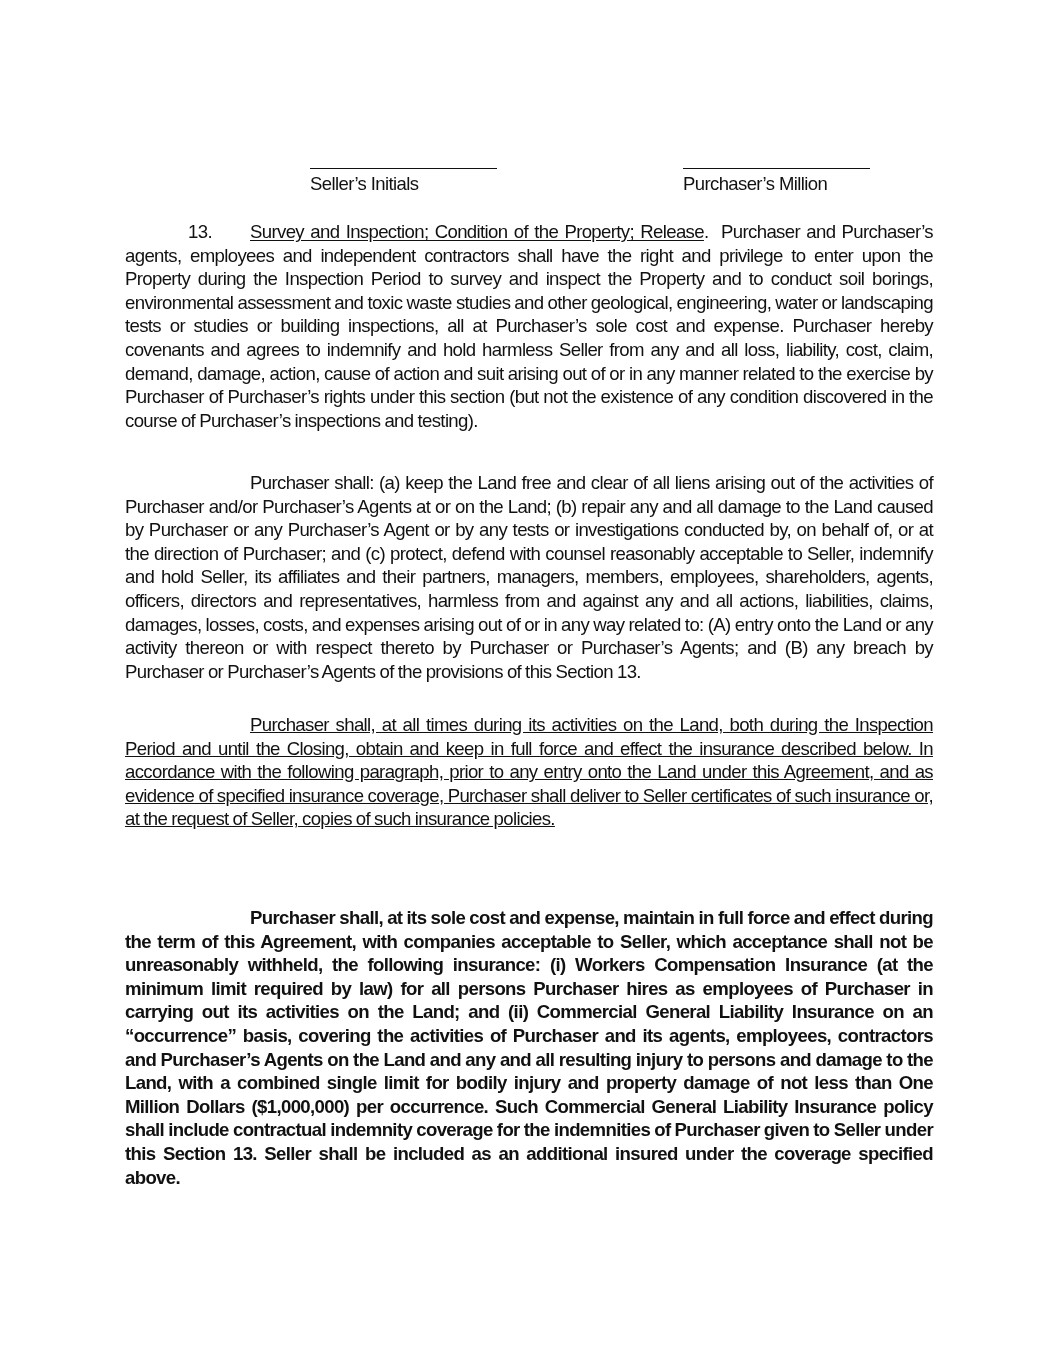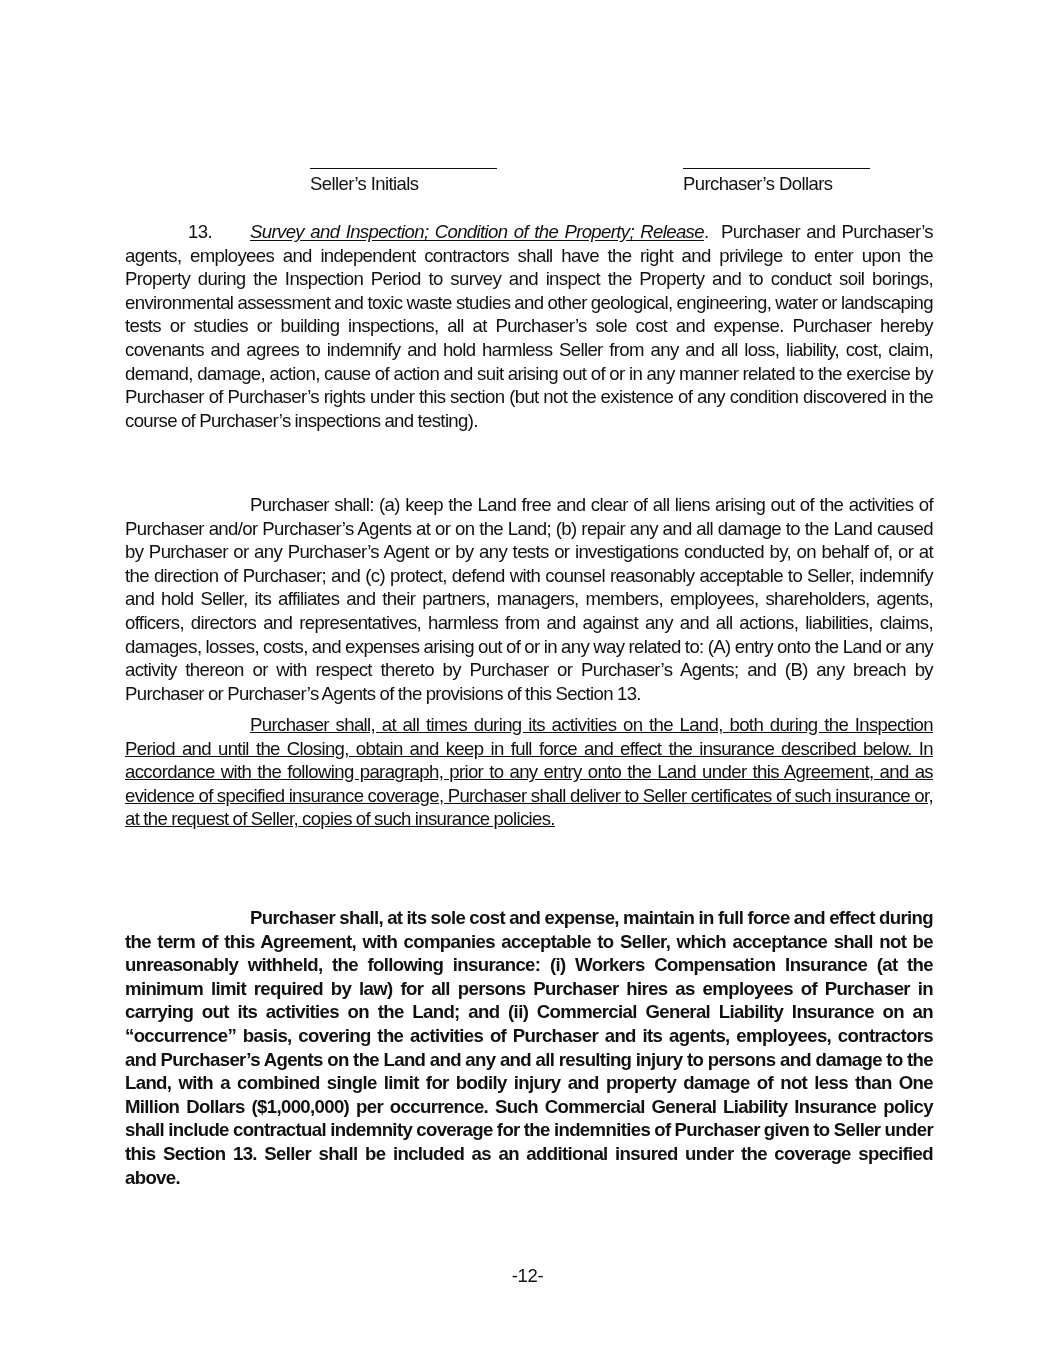--- a/index.html
+++ b/index.html
@@ -46,33 +46,32 @@
       font-size: 18.6px;
       line-height: 23.6px;
       letter-spacing: -0.65px;
       word-spacing: -0.5px;
       text-align: justify;
     }
     .para {
       margin: 0;
     }
     .p1 { top: 220px; }
-    .p2 { top: 493px; }
+    .p2 { top: 471px; }
     .p3 { top: 713px; text-decoration: underline; }
     .p4 { top: 906px; font-weight: bold; }
 
     .indent-num {
       display: inline-block;
       width: 62px;
       padding-left: 63px;
     }
     .section-title {
       text-decoration: underline;
       text-underline-offset: 2px;
-      font-style: italic;
     }
     .indent-deep {
       display: inline-block;
       width: 125px;
     }
     .page-number {
       position: absolute;
       top: 1265px;
       left: 0;
       width: 1055px;
@@ -86,34 +85,33 @@
 
 <div class="page">
 
   <div class="initials seller">
     <div class="line"></div>
     <span>Seller’s Initials</span>
   </div>
 
   <div class="initials purchaser">
     <div class="line"></div>
-    <span>Purchaser’s Dollars</span>
+    <span>Purchaser’s Million</span>
   </div>
 
   <div class="body-text p1">
     <p class="para"><span class="indent-num">13.</span><span class="section-title">Survey and Inspection; Condition of the Property; Release</span><span>.</span>&nbsp;&nbsp;<span>Purchaser and Purchaser’s agents, employees and independent contractors shall have the right and privilege to enter upon the Property during the Inspection Period to survey and inspect the Property and to conduct soil borings, environmental assessment and toxic waste studies and other geological, engineering, water or landscaping tests or studies or building inspections, all at Purchaser’s sole cost and expense.  Purchaser hereby covenants and agrees to indemnify and hold harmless Seller from any and all loss, liability, cost, claim, demand, damage, action, cause of action and suit arising out of or in any manner related to the exercise by Purchaser of Purchaser’s rights under this section (but not the existence of any condition discovered in the course of Purchaser’s inspections and testing).</span></p>
   </div>
 
   <div class="body-text p2">
     <p class="para"><span class="indent-deep"></span><span>Purchaser shall: (a) keep the Land free and clear of all liens arising out of the activities of Purchaser and/or Purchaser’s Agents at or on the Land; (b) repair any and all damage to the Land caused by Purchaser or any Purchaser’s Agent or by any tests or investigations conducted by, on behalf of, or at the direction of Purchaser; and (c) protect, defend with counsel reasonably acceptable to Seller, indemnify and hold Seller, its affiliates and their partners, managers, members, employees, shareholders, agents, officers, directors and representatives, harmless from and against any and all actions, liabilities, claims, damages, losses, costs, and expenses  arising out of or in any way related to: (A) entry onto the Land or any activity thereon or with respect thereto by Purchaser or Purchaser’s Agents; and (B) any breach by Purchaser or Purchaser’s Agents of the provisions of this Section 13.</span></p>
   </div>
 
   <div class="body-text p3">
     <p class="para"><span class="indent-deep"></span><span>Purchaser shall, at all times during its activities on the Land, both during the Inspection Period and until the Closing, obtain and keep in full force and effect the insurance described below.  In accordance with the following paragraph, prior to any entry onto the Land under this Agreement, and as evidence of specified insurance coverage, Purchaser shall deliver to Seller certificates of such insurance or, at the request of Seller, copies of such insurance policies.</span></p>
   </div>
 
   <div class="body-text p4">
     <p class="para"><span class="indent-deep"></span><span>Purchaser shall, at its sole cost and expense, maintain in full force and effect during the term of this Agreement, with companies acceptable to Seller, which acceptance shall not be unreasonably withheld, the following insurance: (i) Workers Compensation Insurance (at the minimum limit required by law) for all persons Purchaser hires as employees of Purchaser in carrying out its activities on the Land; and (ii) Commercial General Liability Insurance on an “occurrence” basis, covering the activities of Purchaser and its agents, employees, contractors and Purchaser’s Agents on the Land and any and all resulting injury to persons and damage to the Land, with a combined single limit for bodily injury and property damage of not less than One Million Dollars ($1,000,000) per occurrence.  Such Commercial General Liability Insurance policy shall include contractual indemnity coverage for the indemnities of Purchaser given to Seller under this Section 13.  Seller shall be included as an additional insured under the coverage specified above.</span></p>
   </div>
 
-  <div class="page-number">-12-</div>
 
 </div>
 
 </body></html>

